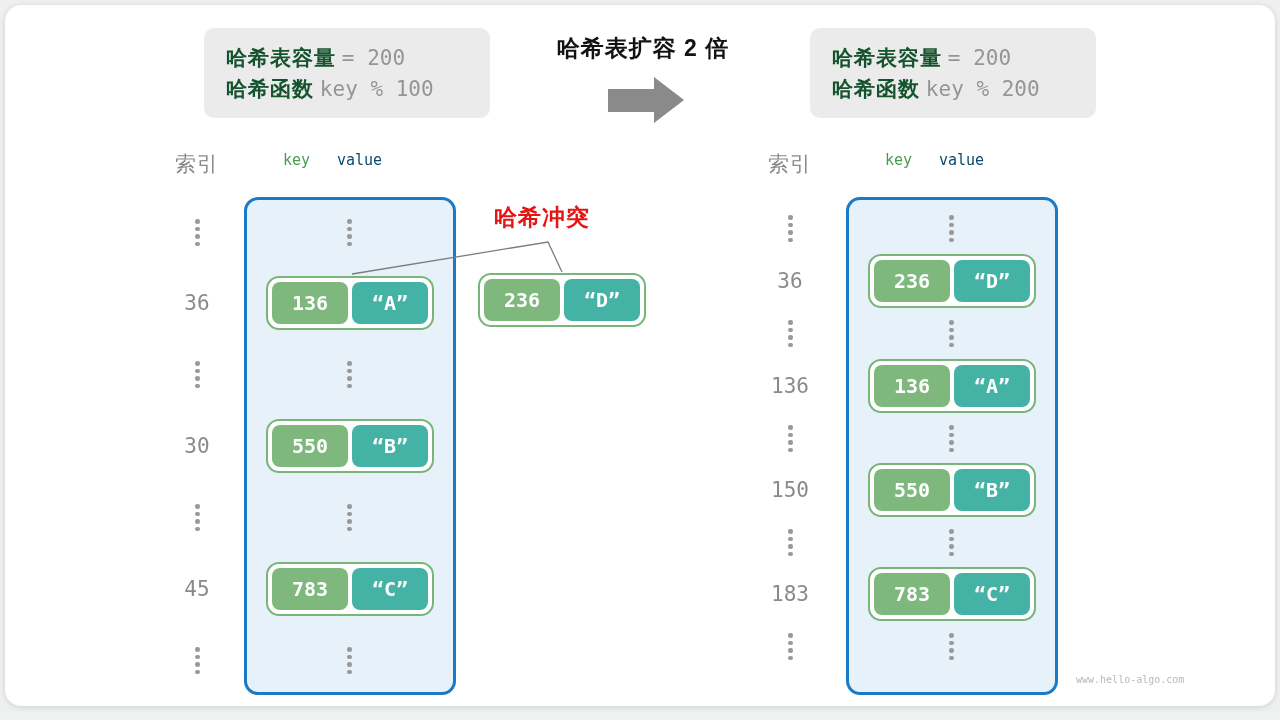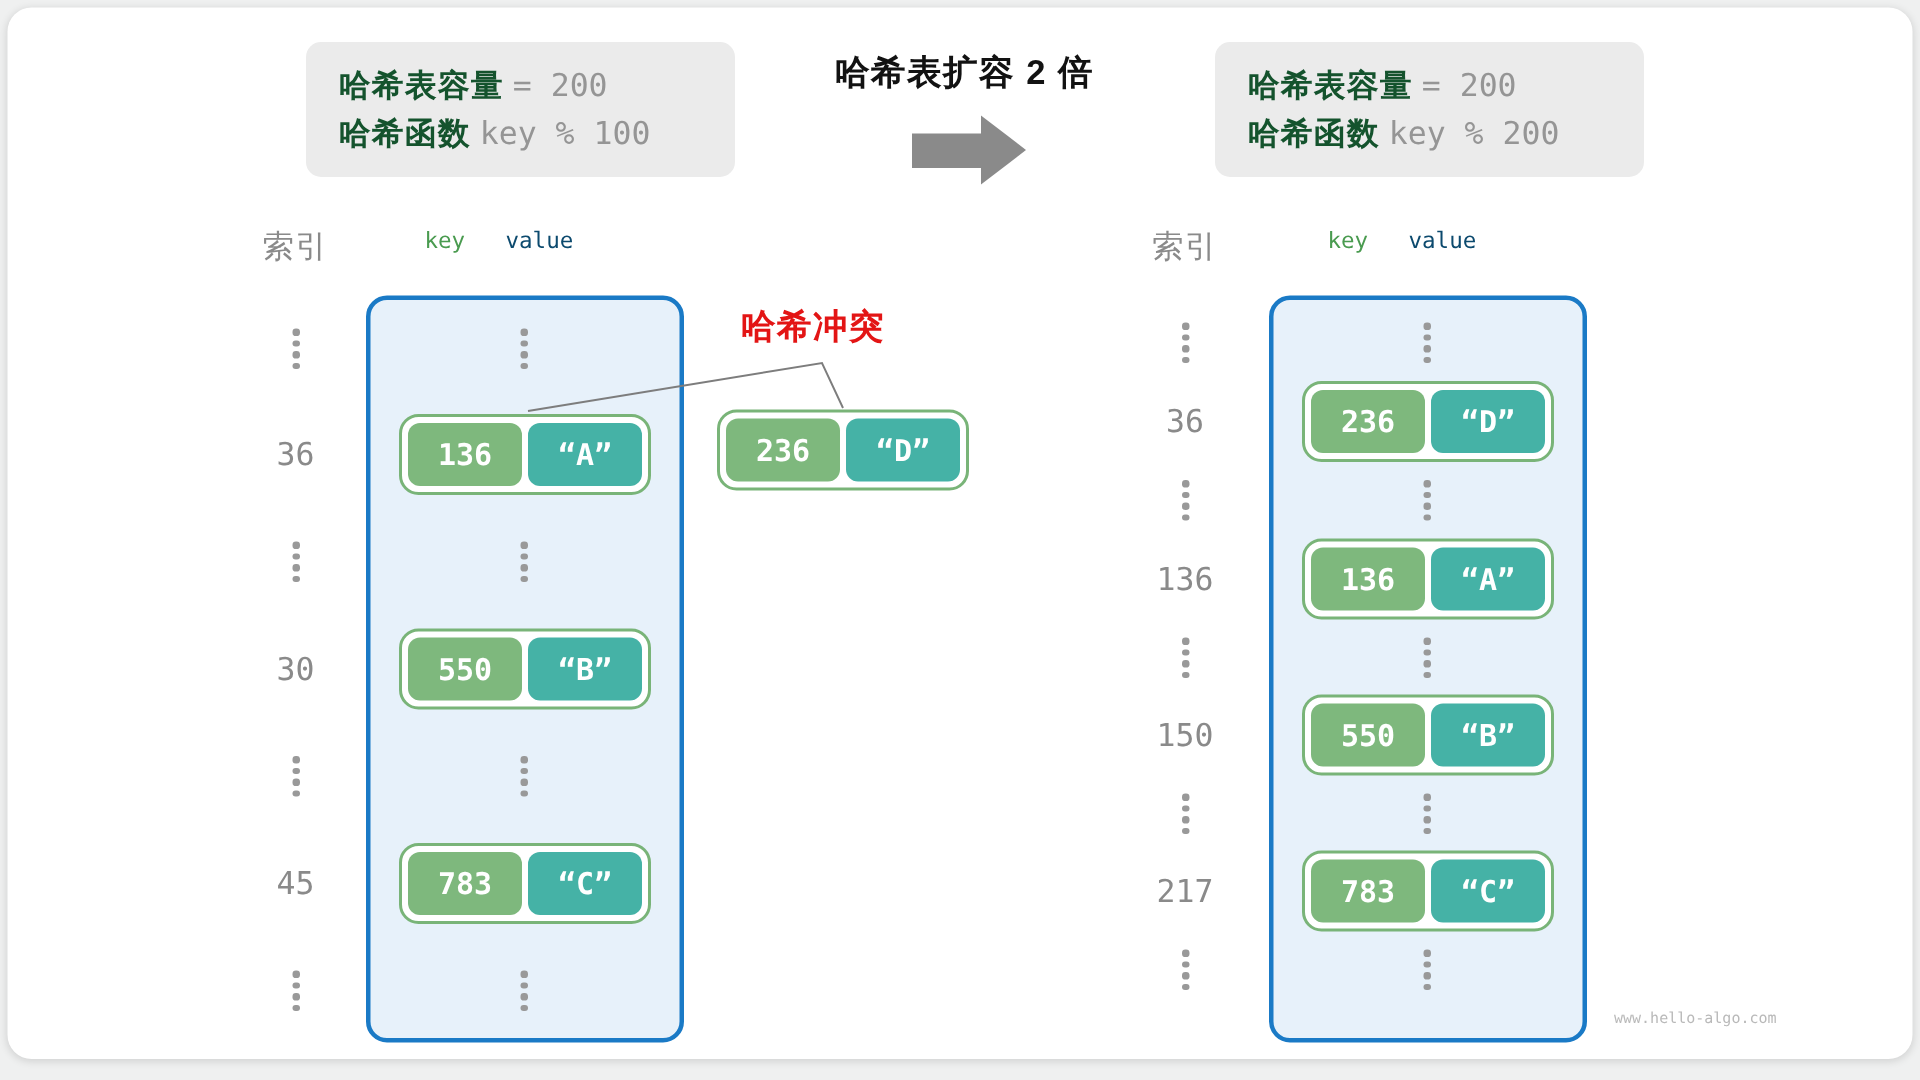--- a/index.html
+++ b/index.html
@@ -244,21 +244,21 @@
       <span class="dot"></span>
       <span class="dot"></span>
     </div>
   <div class="dots" style="left:949px;top:529px;">
       <span class="dot"></span>
       <span class="dot"></span>
       <span class="dot"></span>
       <span class="dot"></span>
     </div>
 
-  <div class="idx-num" style="left:757px;top:581px;">217</div>
+  <div class="idx-num" style="left:757px;top:581px;">183</div>
   <div class="pair" style="left:868px;top:567px;">
     <div class="cell cell-key">783</div>
     <div class="cell cell-val">“C”</div>
   </div>
 
   <div class="dots" style="left:788px;top:633px;">
       <span class="dot"></span>
       <span class="dot"></span>
       <span class="dot"></span>
       <span class="dot"></span>

